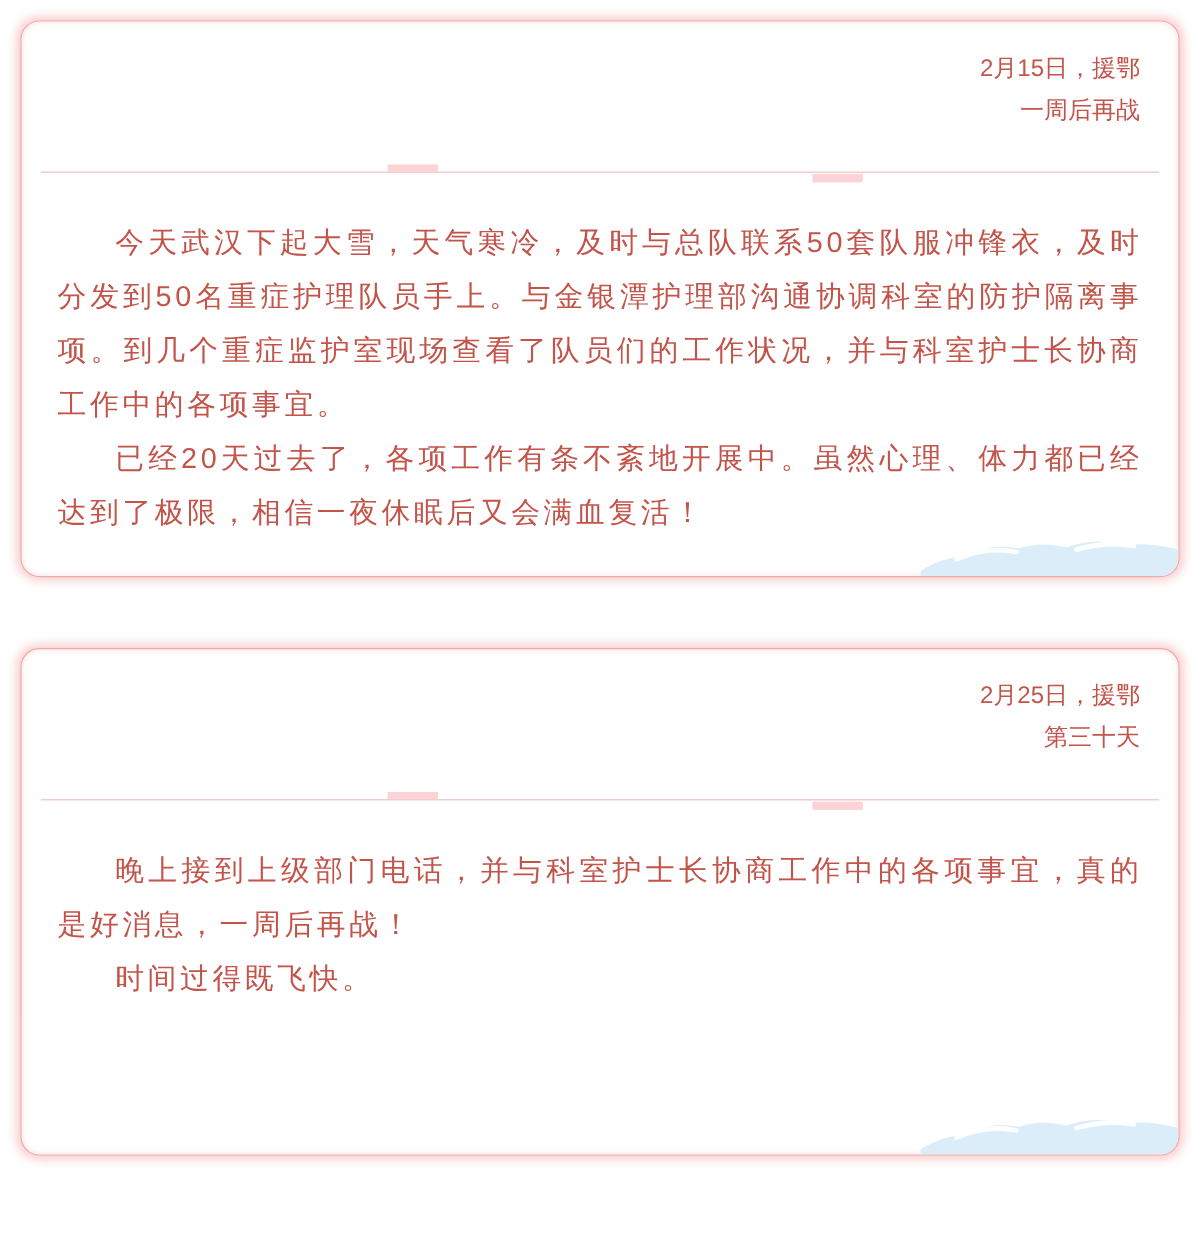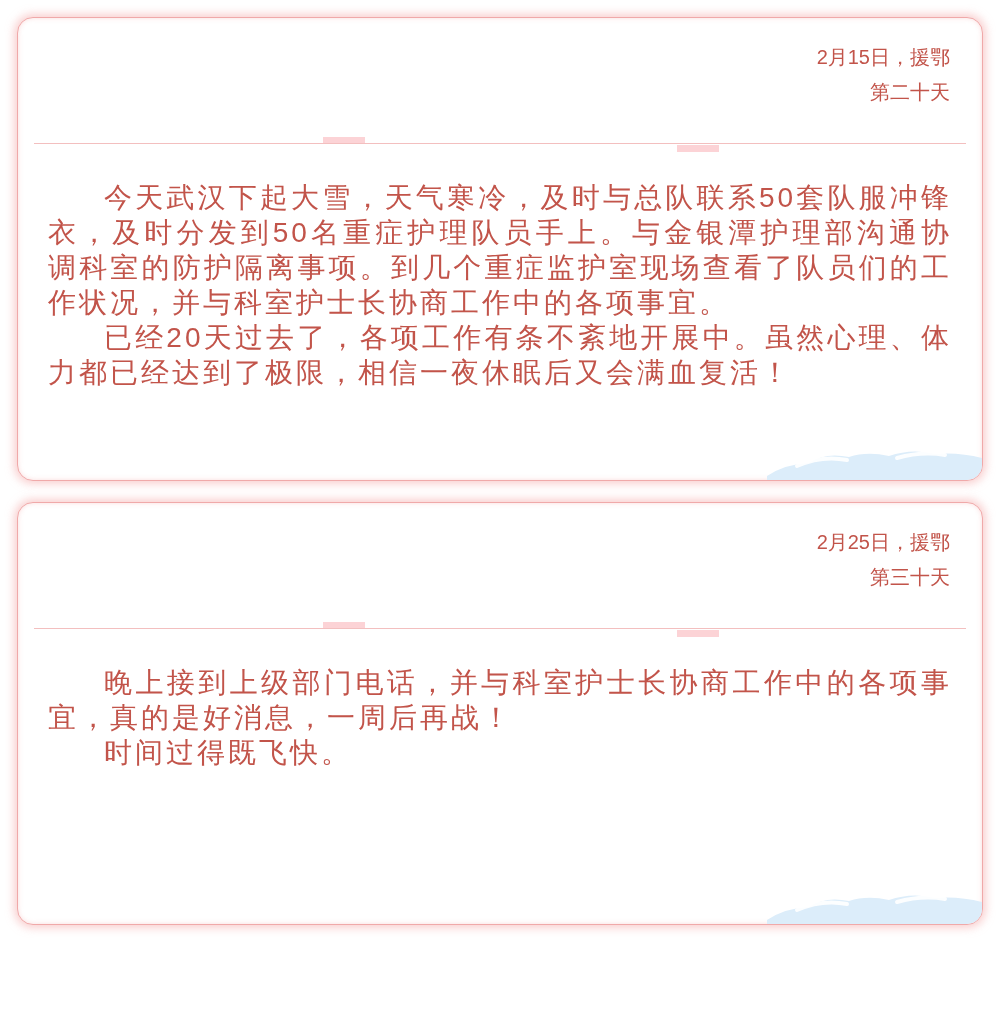--- a/index.html
+++ b/index.html
@@ -20,21 +20,21 @@
     width: 966px;
     background: #ffffff;
     border: 1px solid #f0a9a9;
     border-radius: 16px;
     box-shadow: 0 0 8px 3px rgba(244,170,170,0.55),
                 inset 0 0 5px 0 rgba(246,180,180,0.45);
     padding: 22px 30px 0 30px;
     overflow: hidden;
   }
   .card-1 { top: 17px;  height: 464px; }
-  .card-2 { top: 502px; height: 423px; }
+  .card-2 { top: 540px; height: 423px; }
 
   .date-block {
     text-align: right;
     color: #c2544a;
     font-size: 20px;
     line-height: 35px;
     padding-right: 2px;
   }
 
   .divider {
@@ -56,22 +56,22 @@
     left: 69%;
     top: 1px;
     width: 42px;
     height: 7px;
     background: #fcd3d6;
   }
 
   .body-text {
     margin-top: 36px;
     color: #c2544a;
-    font-size: 28px;
-    line-height: 35px;
+    font-size: 24px;
+    line-height: 45px;
     letter-spacing: 3px;
     text-align: justify;
   }
   .body-text p {
     text-indent: 2em;
   }
 
   .cloud {
     position: absolute;
     right: 0;
@@ -82,21 +82,21 @@
   }
 </style>
 </head>
 <body>
 
 <div class="page">
 
   <section class="card card-1">
     <div class="date-block">
       <div>2月15日，援鄂</div>
-      <div>第二十天</div>
+      <div>一周后再战</div>
     </div>
     <div class="divider">
       <span class="dash-above"></span>
       <span class="dash-below"></span>
     </div>
     <div class="body-text">
       <p>今天武汉下起大雪，天气寒冷，及时与总队联系50套队服冲锋衣，及时分发到50名重症护理队员手上。与金银潭护理部沟通协调科室的防护隔离事项。到几个重症监护室现场查看了队员们的工作状况，并与科室护士长协商工作中的各项事宜。</p>
       <p>已经20天过去了，各项工作有条不紊地开展中。虽然心理、体力都已经达到了极限，相信一夜休眠后又会满血复活！</p>
     </div>
     <svg class="cloud" viewBox="0 0 215 42" preserveAspectRatio="none">

